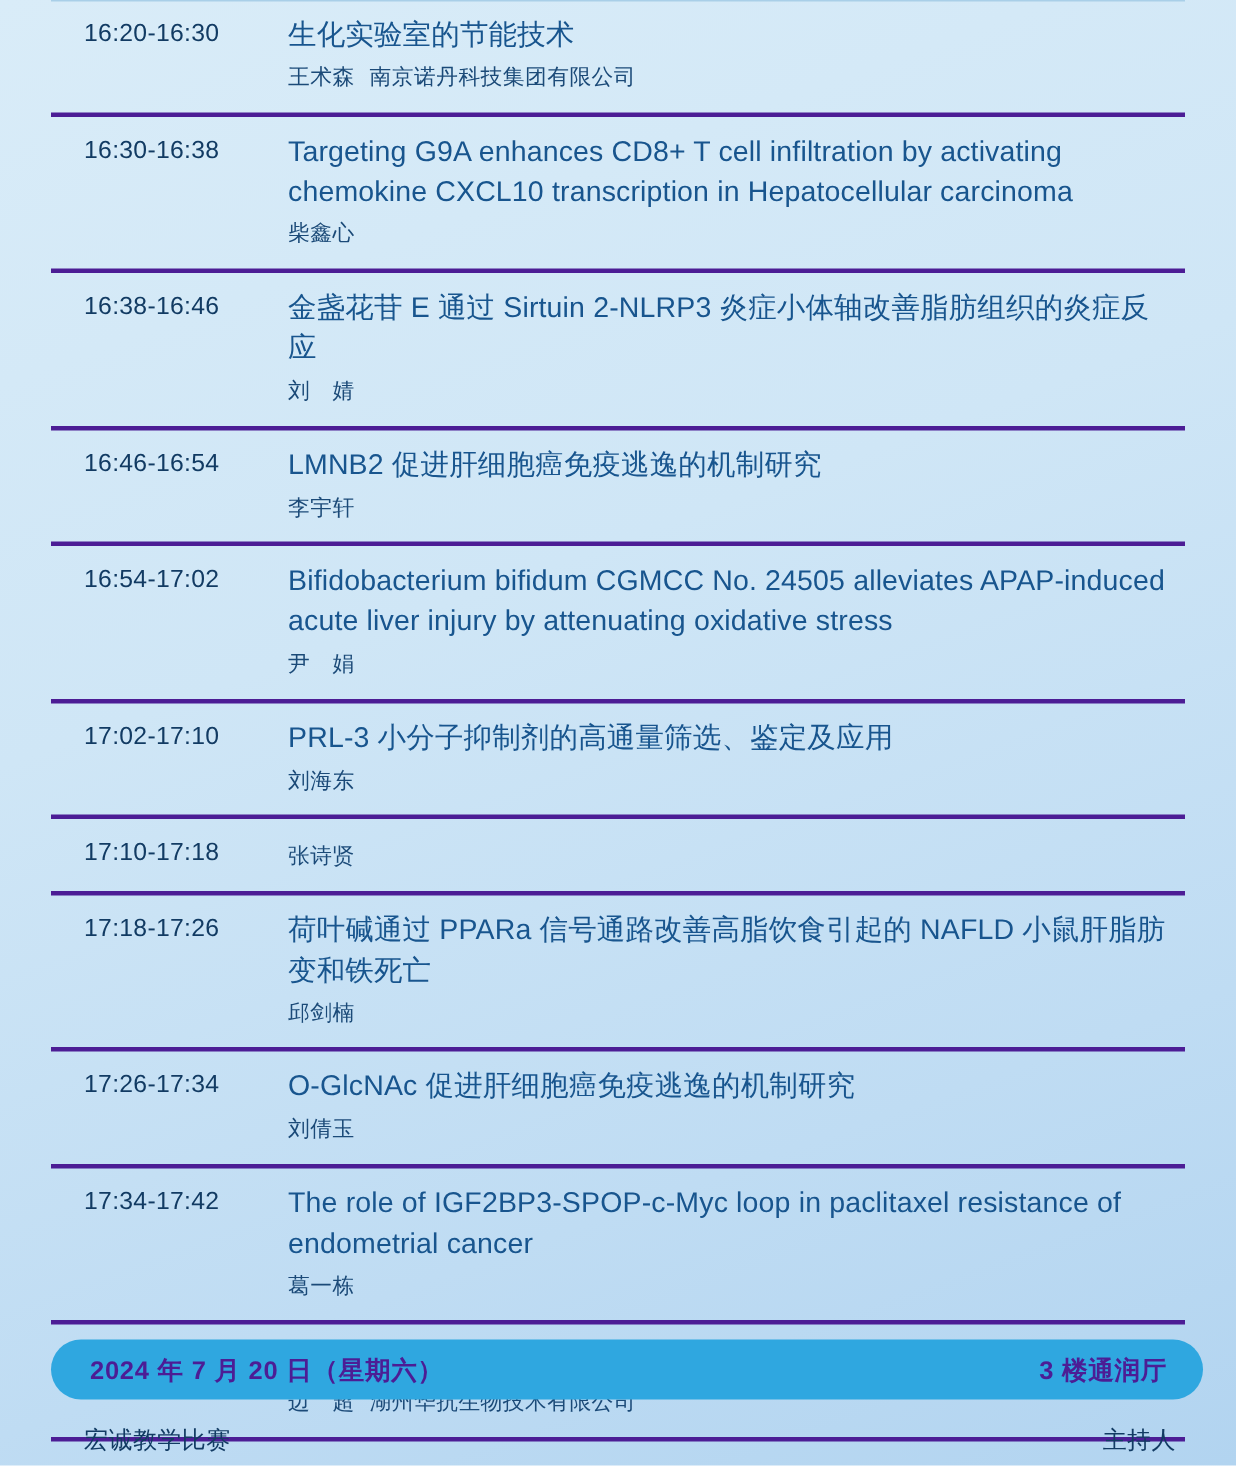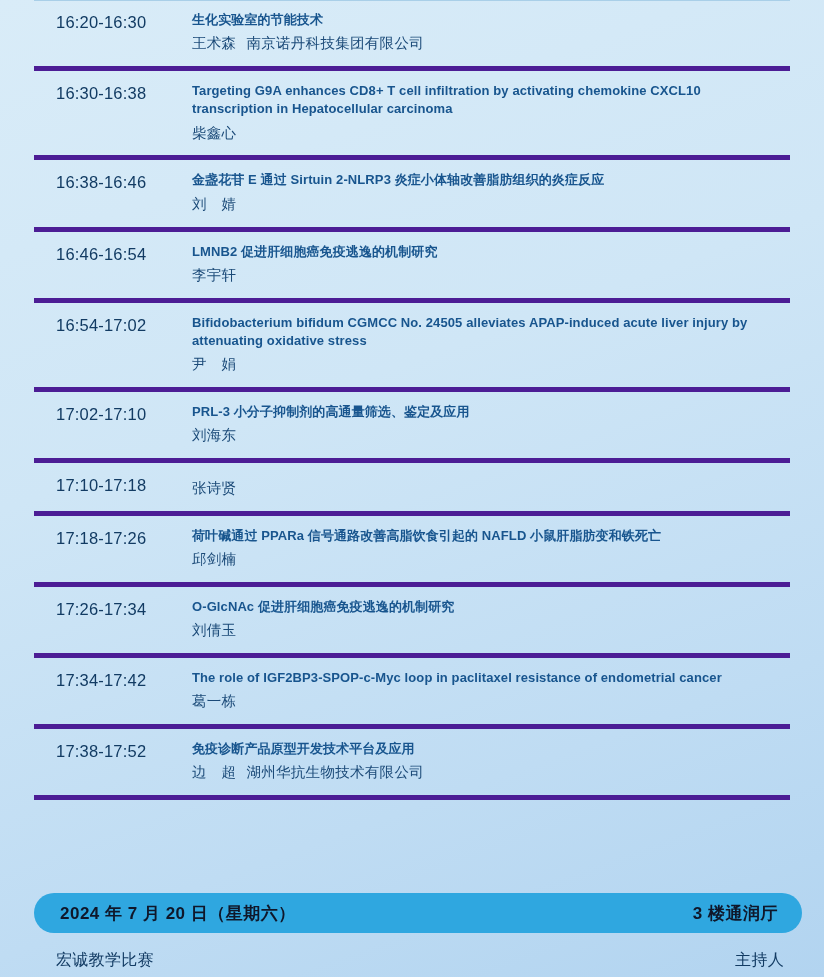--- a/index.html
+++ b/index.html
@@ -19,21 +19,21 @@
     width: 824px;
     height: 977px;
     box-sizing: border-box;
   }
   .schedule {
     padding: 0 34px 0 34px;
   }
   .row {
     display: flex;
     align-items: flex-start;
-    border-bottom: 5px solid #4c1d95;
+    border-bottom: 3px solid #4c1d95;
     padding: 11px 0 12px 0;
     box-sizing: border-box;
   }
   .row.first {
     border-top: 1px solid #a9cfe8;
     padding-top: 10px;
   }
   .time {
     flex: 0 0 158px;
     font-size: 16.5px;
@@ -42,22 +42,22 @@
     padding-top: 2px;
     box-sizing: border-box;
     letter-spacing: 0.2px;
     white-space: nowrap;
   }
   .content {
     flex: 1 1 auto;
     padding-right: 6px;
   }
   .title {
-    font-size: 13px;
-    font-weight: bold;
+    font-size: 19px;
+    font-weight: normal;
     color: #18558e;
     line-height: 1.42;
     letter-spacing: 0.1px;
   }
   .speaker {
     margin-top: 5px;
     font-size: 14.5px;
     color: #1b4a78;
     line-height: 1.35;
     letter-spacing: 0.3px;
@@ -71,21 +71,21 @@
     right: 22px;
     bottom: 44px;
     height: 40px;
     background: #2fa7e0;
     border-radius: 20px;
     display: flex;
     align-items: center;
     justify-content: space-between;
     padding: 0 24px 0 26px;
     box-sizing: border-box;
-    color: #0f172a;
+    color: #4c1d95;
     font-size: 17px;
     font-weight: bold;
     letter-spacing: 0.5px;
   }
   .below-bar {
     position: absolute;
     left: 56px;
     right: 40px;
     bottom: 6px;
     display: flex;

